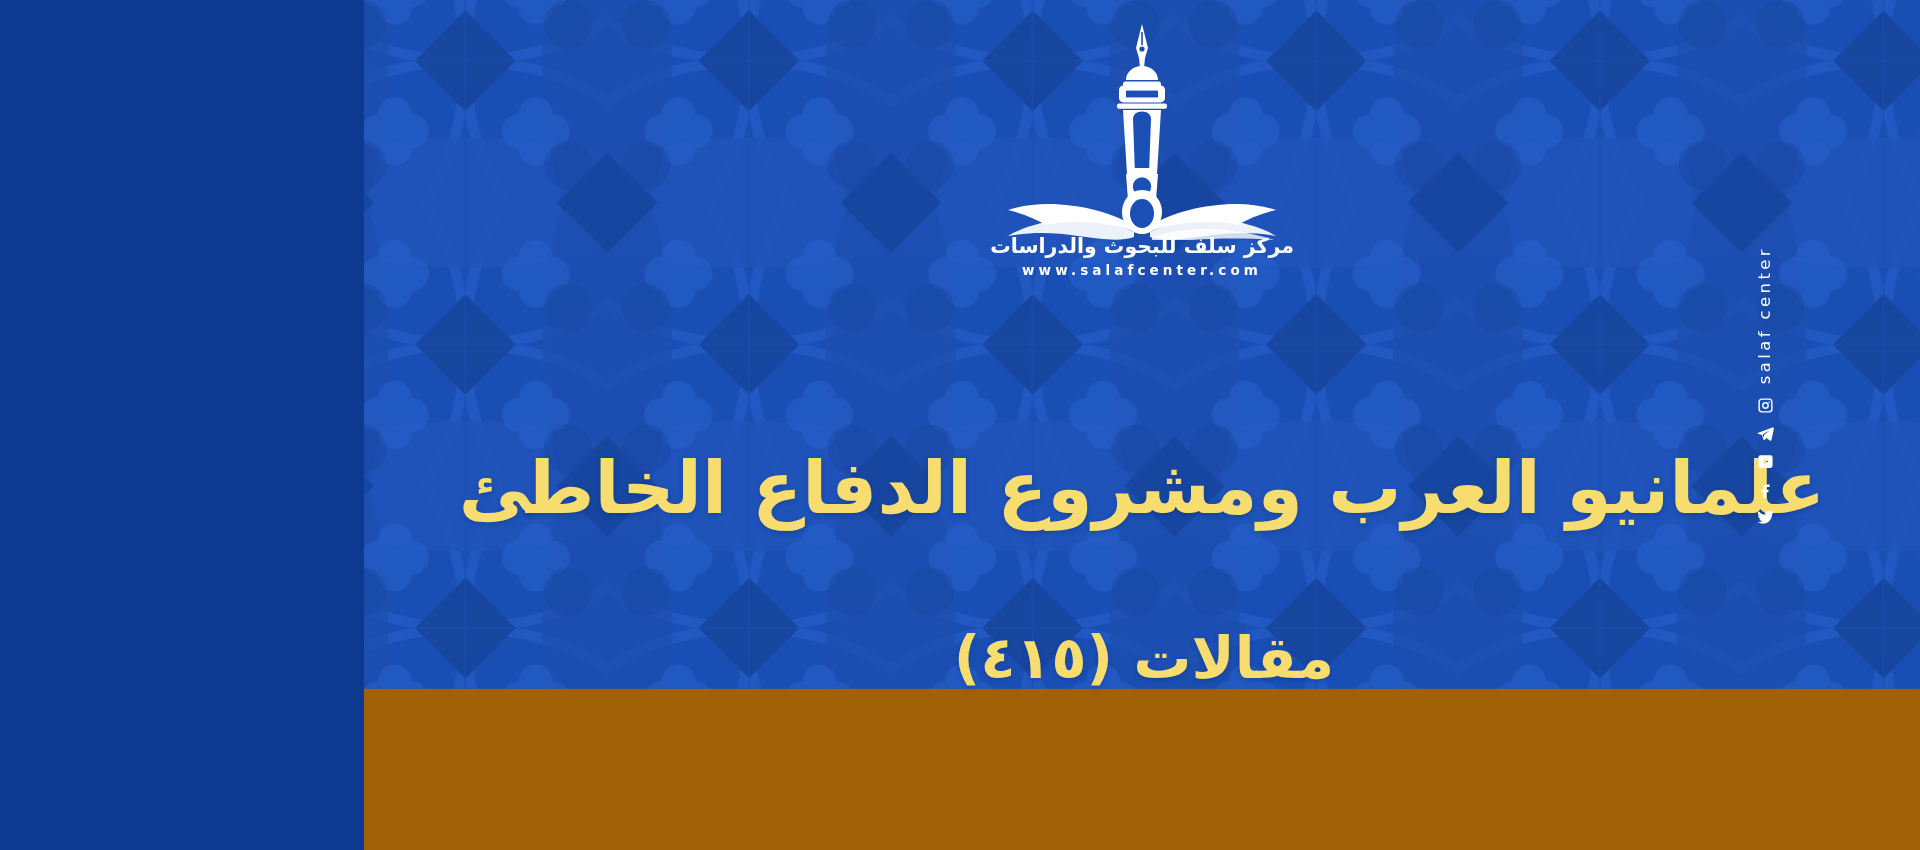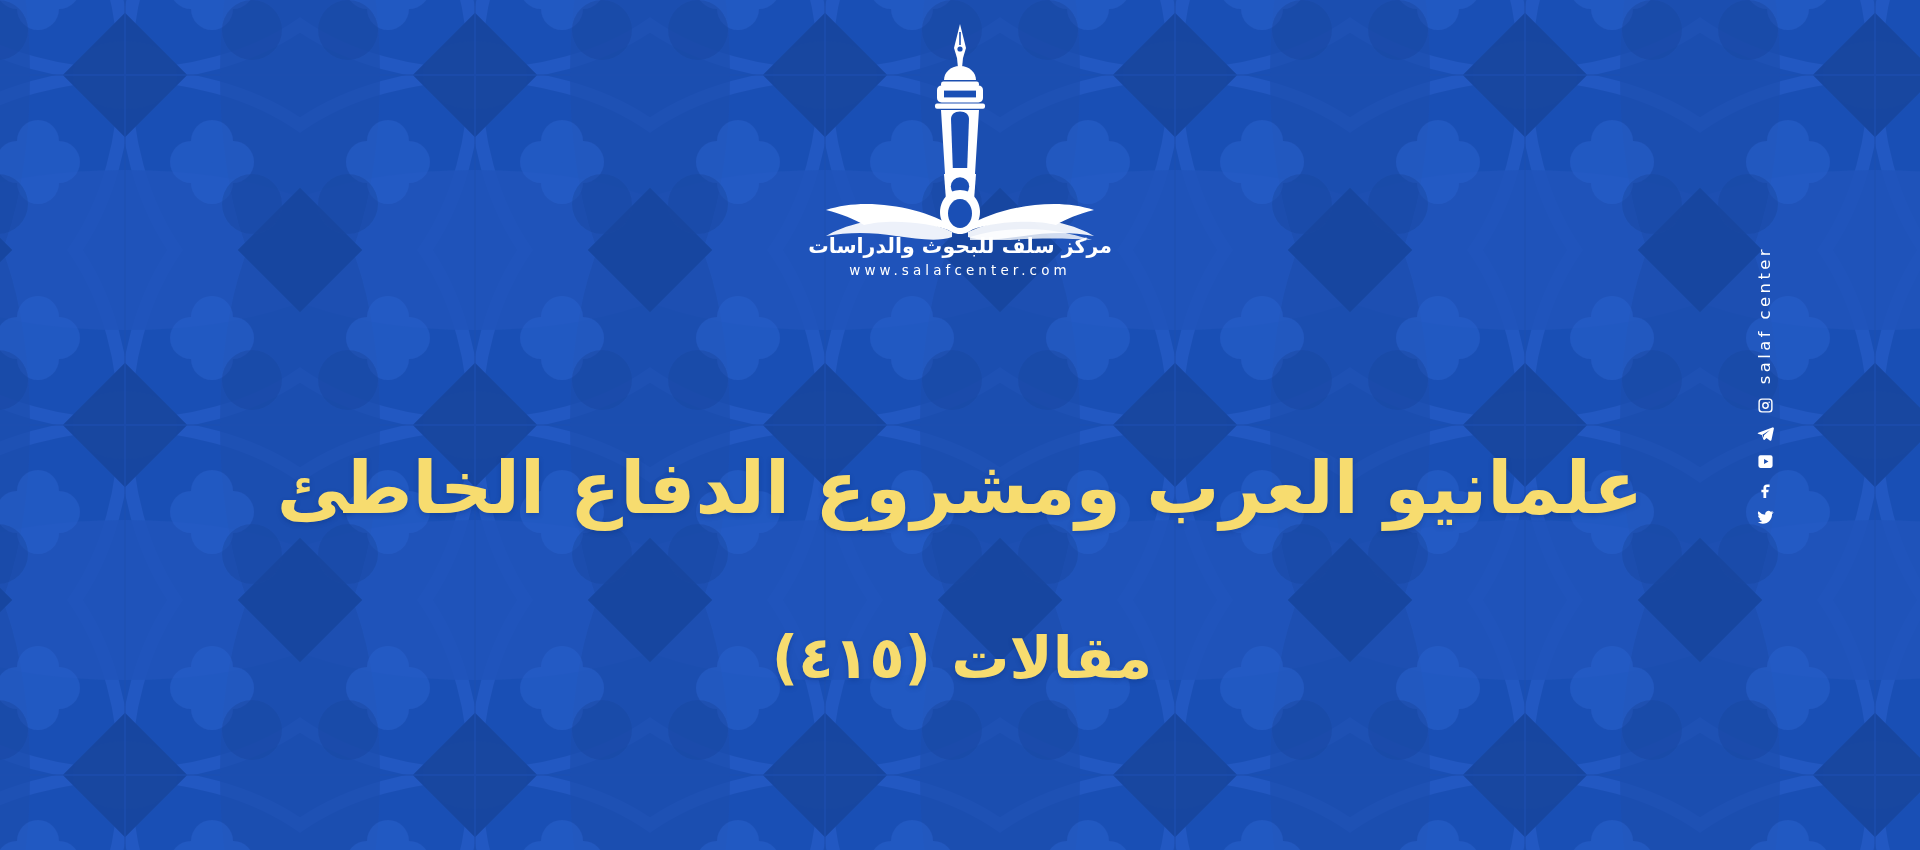--- a/index.html
+++ b/index.html
@@ -3,24 +3,24 @@
 <meta charset="utf-8">
 <title>salaf center banner</title>
 <style>
   html, body {
     margin: 0;
     padding: 0;
     background: #0d3a90;
   }
   #stage {
     position: relative;
-    width: 1920px;
+    width: 1556px;
     height: 850px;
     overflow: hidden;
-    background-color: #000000;
+    background-color: #a16207;
     font-family: "DejaVu Sans", "Liberation Sans", sans-serif;
   }
 
   
   #bg-pattern {
     position: absolute;
     inset: 0;
     z-index: 0;
     pointer-events: none;
   }
@@ -44,21 +44,21 @@
     font-weight: 700;
     letter-spacing: 0.2px;
     line-height: 1;
     margin-top: -4px;
     white-space: nowrap;
     direction: rtl;
   }
   .logo-url {
     color: #ffffff;
     font-size: 13.5px;
-    font-weight: 400;
+    font-weight: 700;
     letter-spacing: 4.1px;
     line-height: 1;
     margin-top: 7px;
     white-space: nowrap;
     direction: ltr;
   }
 
   
   #headline {
     position: absolute;

